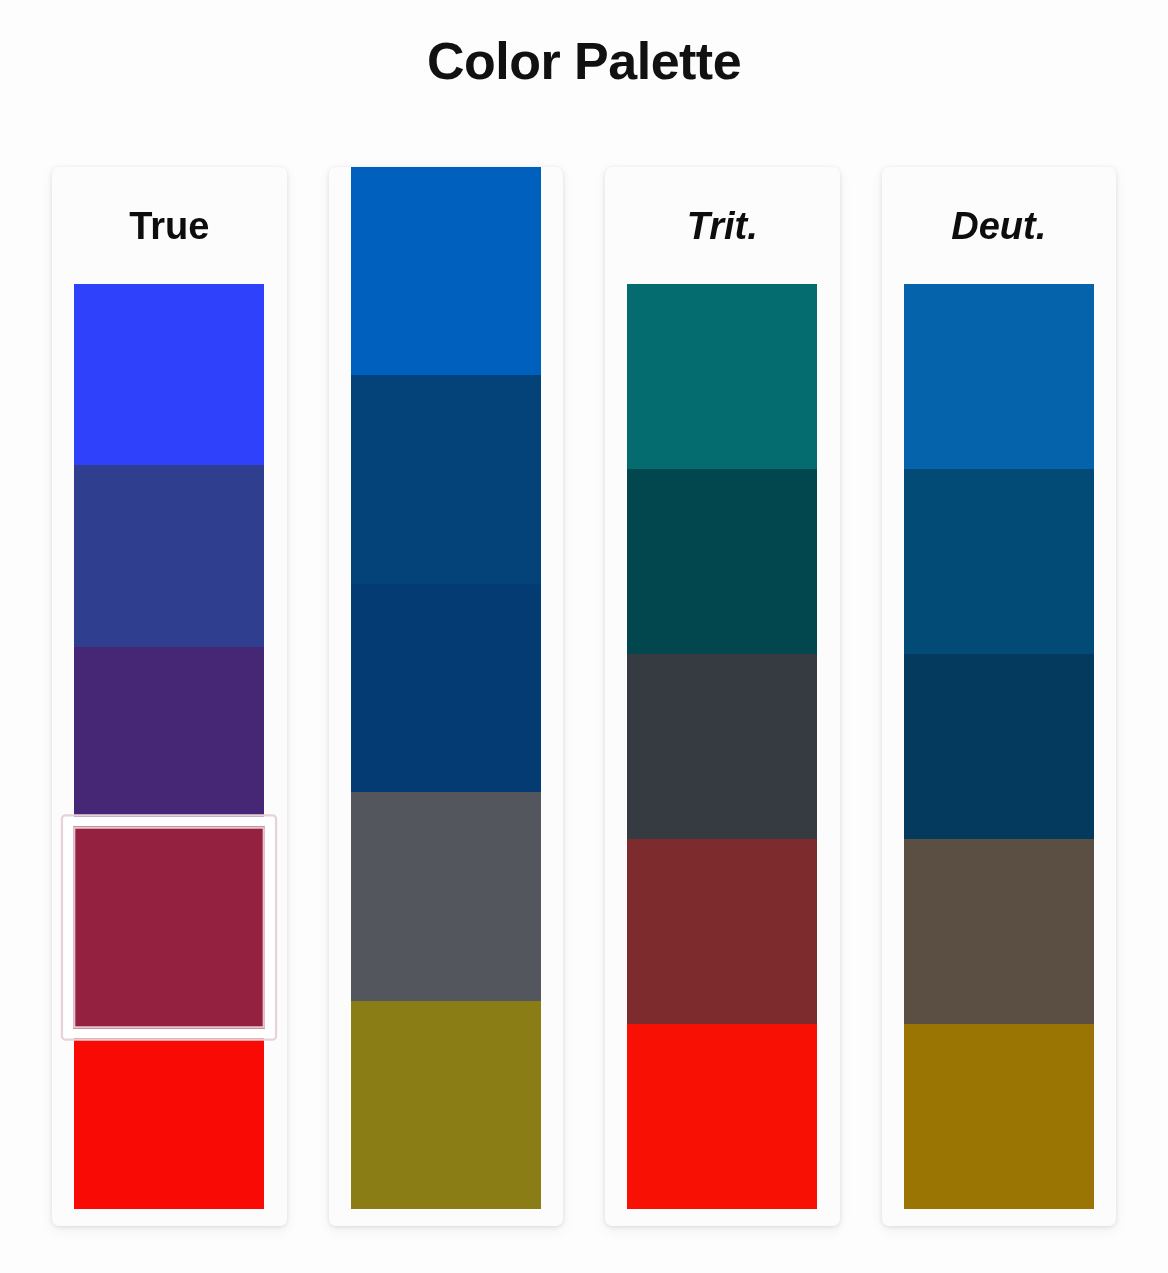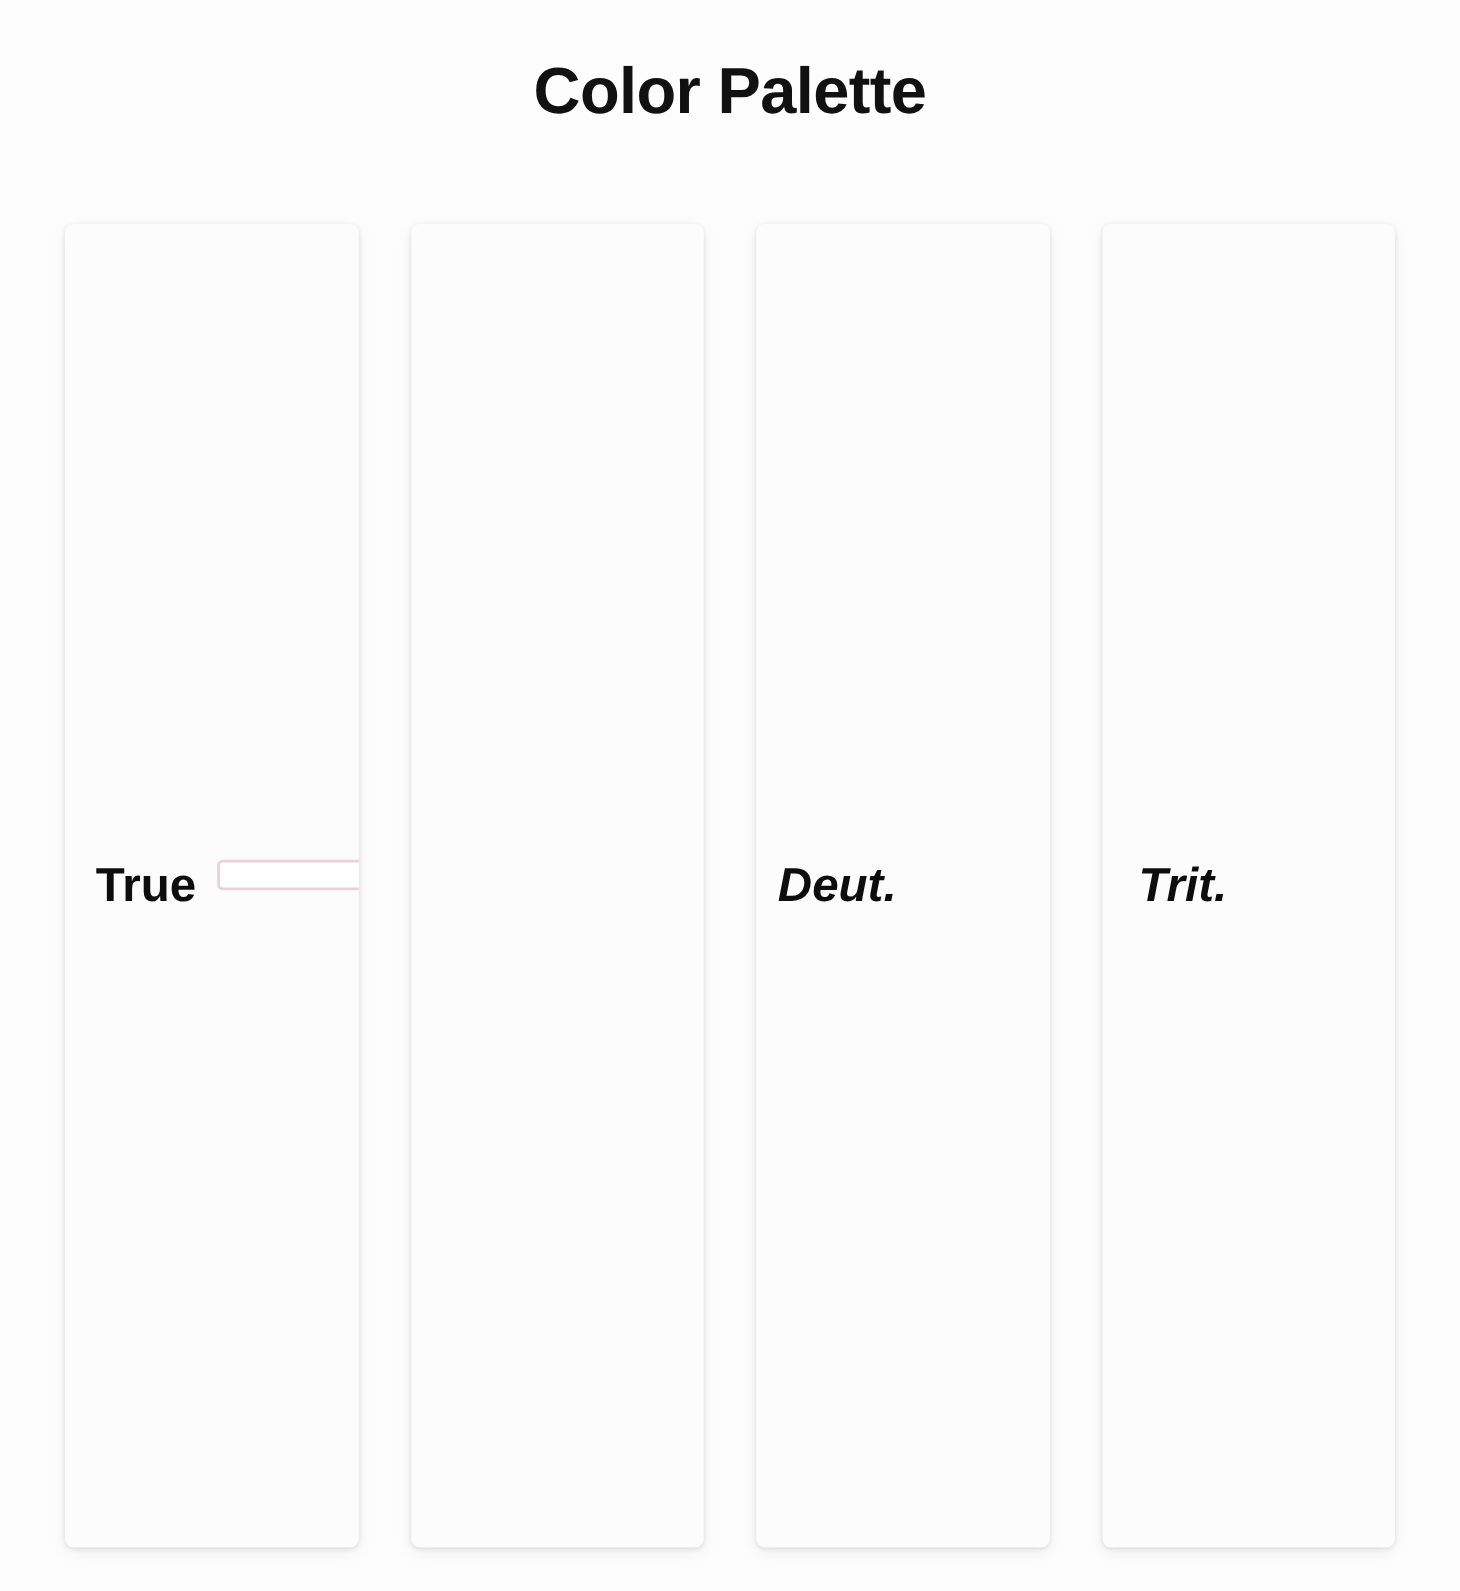--- a/index.html
+++ b/index.html
@@ -20,42 +20,42 @@
     height: 1273px;
     box-sizing: border-box;
   }
 
   .page-title {
     text-align: center;
     font-size: 52px;
     font-weight: bold;
     color: #111111;
     letter-spacing: -0.5px;
-    margin: 16px;
+    margin: 4px;
     padding-top: 26px;
     line-height: 1.2;
   }
 
   .palette-grid {
     position: absolute;
     left: 52px;
     top: 163px;
     width: 1064px;
     height: 1059px;
     display: flex;
     gap: 42px;
   }
 
   .palette-card {
     flex: 1 1 0;
     background: #fcfcfc;
     border-radius: 7px;
     box-shadow: 0 1px 4px rgba(0,0,0,0.10), 0 4px 14px rgba(0,0,0,0.06);
     display: flex;
-    flex-direction: row;
+    flex-direction: column;
     align-items: center;
     padding: 0;
     box-sizing: border-box;
     overflow: hidden;
   }
 
   .card-header {
     height: 117px;
     display: flex;
     align-items: center;
@@ -126,37 +126,37 @@
         <div class="swatch-stack">
           <div class="swatch" style="background: rgb(0, 96, 190);"></div>
           <div class="swatch" style="background: rgb(4, 67, 121);"></div>
           <div class="swatch" style="background: rgb(4, 59, 114);"></div>
           <div class="swatch" style="background: rgb(83, 86, 92);"></div>
           <div class="swatch" style="background: rgb(138, 125, 22);"></div>
         </div>
       </div>
       <div class="palette-card">
         <div class="card-header">
+          <span class="card-header-label italic">Trit.</span>
+        </div>
+        <div class="swatch-stack">
+          <div class="swatch" style="background: rgb(4, 107, 110);"></div>
+          <div class="swatch" style="background: rgb(3, 71, 78);"></div>
+          <div class="swatch" style="background: rgb(54, 58, 65);"></div>
+          <div class="swatch" style="background: rgb(126, 43, 45);"></div>
+          <div class="swatch" style="background: rgb(249, 16, 5);"></div>
+        </div>
+      </div>
+      <div class="palette-card">
+        <div class="card-header">
           <span class="card-header-label italic">Deut.</span>
         </div>
         <div class="swatch-stack">
           <div class="swatch" style="background: rgb(5, 99, 171);"></div>
           <div class="swatch" style="background: rgb(3, 75, 119);"></div>
           <div class="swatch" style="background: rgb(4, 58, 94);"></div>
           <div class="swatch" style="background: rgb(91, 79, 67);"></div>
           <div class="swatch" style="background: rgb(154, 117, 4);"></div>
         </div>
       </div>
-      <div class="palette-card">
-        <div class="card-header">
-          <span class="card-header-label italic">Trit.</span>
-        </div>
-        <div class="swatch-stack">
-          <div class="swatch" style="background: rgb(4, 107, 110);"></div>
-          <div class="swatch" style="background: rgb(3, 71, 78);"></div>
-          <div class="swatch" style="background: rgb(54, 58, 65);"></div>
-          <div class="swatch" style="background: rgb(126, 43, 45);"></div>
-          <div class="swatch" style="background: rgb(249, 16, 5);"></div>
-        </div>
-      </div>
     </div>
 
 </div>
 
 </body></html>

